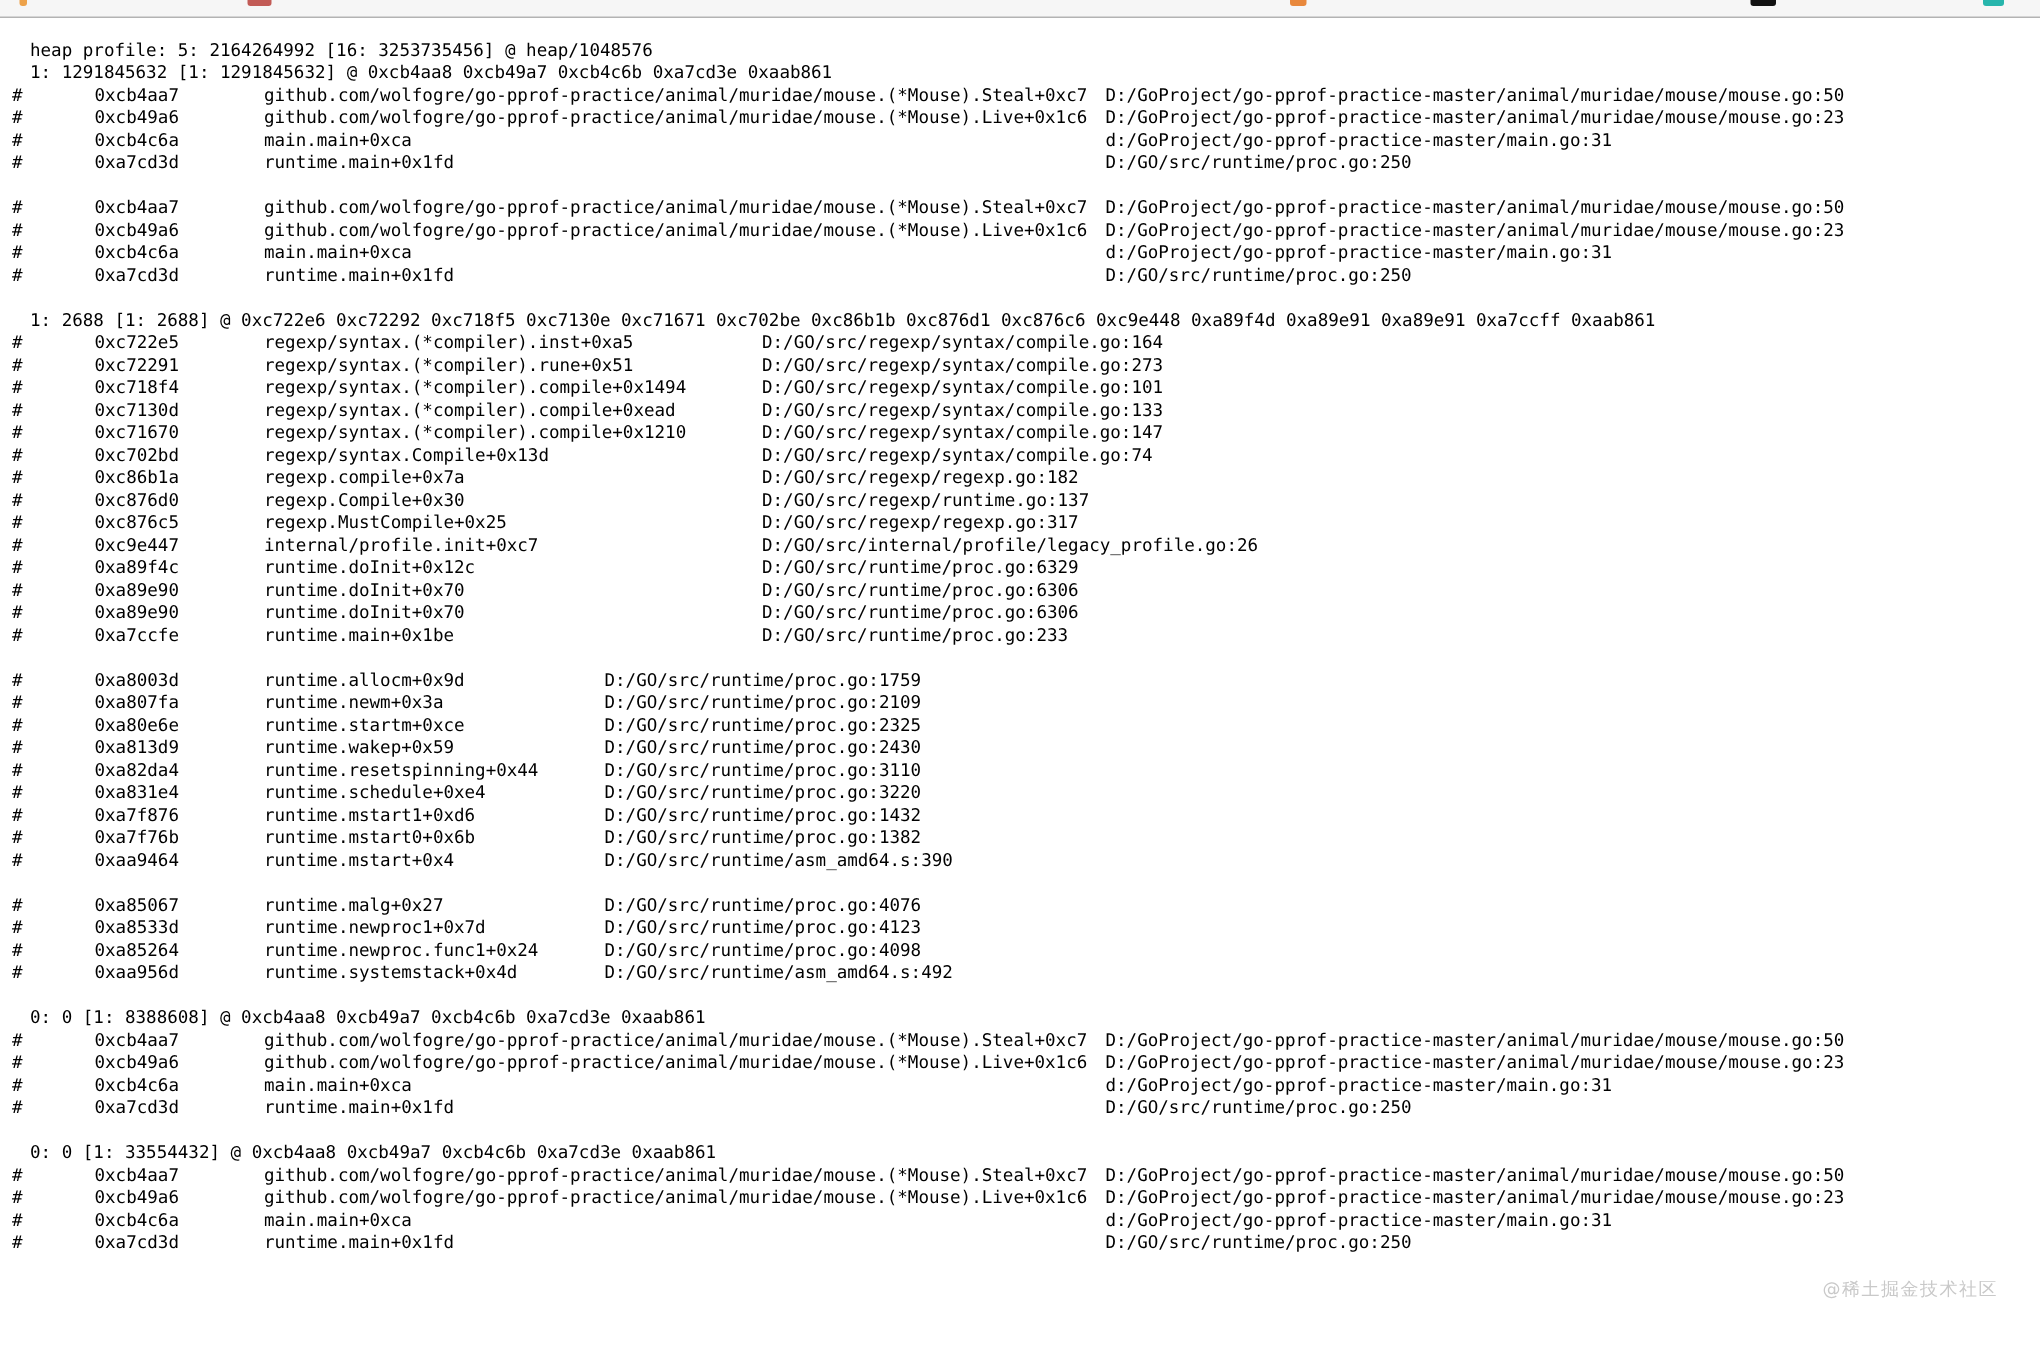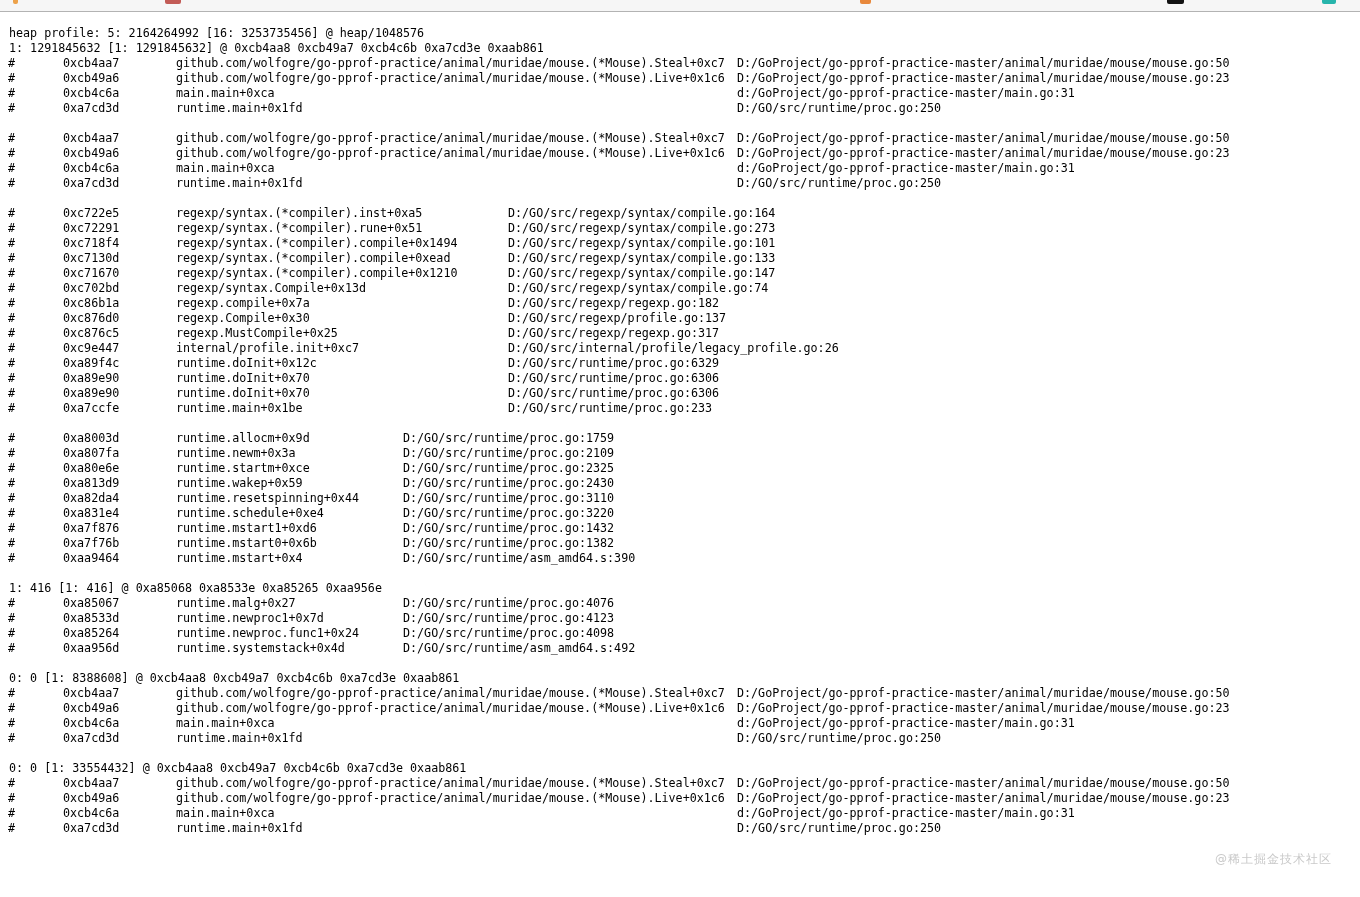--- a/index.html
+++ b/index.html
@@ -33,21 +33,21 @@
   .content {
     position: relative;
     padding-top: 14px;
     font-size: 11.7px;
     line-height: 15px;
     color: #000000;
   }
   .line {
     position: relative;
     height: 15px;
-    padding-left: 9px;
+    padding-left: 20px;
     white-space: pre;
   }
   .line.frame { padding-left: 0; }
   .line.frame span { position: absolute; top: 0; white-space: pre; }
   .line.frame .hash { left: 8px; }
   .line.frame .addr { left: 63px; }
   .line.frame .func { left: 176px; }
   
   .watermark {
     position: absolute;
@@ -75,46 +75,46 @@
     <div class="line frame"><span class="hash">#</span><span class="addr">0xcb4aa7</span><span class="func">github.com/wolfogre/go-pprof-practice/animal/muridae/mouse.(*Mouse).Steal+0xc7</span><span class="file" style="left: 737px;">D:/GoProject/go-pprof-practice-master/animal/muridae/mouse/mouse.go:50</span></div>
     <div class="line frame"><span class="hash">#</span><span class="addr">0xcb49a6</span><span class="func">github.com/wolfogre/go-pprof-practice/animal/muridae/mouse.(*Mouse).Live+0x1c6</span><span class="file" style="left: 737px;">D:/GoProject/go-pprof-practice-master/animal/muridae/mouse/mouse.go:23</span></div>
     <div class="line frame"><span class="hash">#</span><span class="addr">0xcb4c6a</span><span class="func">main.main+0xca</span><span class="file" style="left: 737px;">d:/GoProject/go-pprof-practice-master/main.go:31</span></div>
     <div class="line frame"><span class="hash">#</span><span class="addr">0xa7cd3d</span><span class="func">runtime.main+0x1fd</span><span class="file" style="left: 737px;">D:/GO/src/runtime/proc.go:250</span></div>
     <div class="line"></div>
     <div class="line frame"><span class="hash">#</span><span class="addr">0xcb4aa7</span><span class="func">github.com/wolfogre/go-pprof-practice/animal/muridae/mouse.(*Mouse).Steal+0xc7</span><span class="file" style="left: 737px;">D:/GoProject/go-pprof-practice-master/animal/muridae/mouse/mouse.go:50</span></div>
     <div class="line frame"><span class="hash">#</span><span class="addr">0xcb49a6</span><span class="func">github.com/wolfogre/go-pprof-practice/animal/muridae/mouse.(*Mouse).Live+0x1c6</span><span class="file" style="left: 737px;">D:/GoProject/go-pprof-practice-master/animal/muridae/mouse/mouse.go:23</span></div>
     <div class="line frame"><span class="hash">#</span><span class="addr">0xcb4c6a</span><span class="func">main.main+0xca</span><span class="file" style="left: 737px;">d:/GoProject/go-pprof-practice-master/main.go:31</span></div>
     <div class="line frame"><span class="hash">#</span><span class="addr">0xa7cd3d</span><span class="func">runtime.main+0x1fd</span><span class="file" style="left: 737px;">D:/GO/src/runtime/proc.go:250</span></div>
     <div class="line"></div>
+    <div class="line">1: 2688 [1: 2688] @ 0xc722e6 0xc72292 0xc718f5 0xc7130e 0xc71671 0xc702be 0xc86b1b 0xc876d1 0xc876c6 0xc9e448 0xa89f4d 0xa89e91 0xa89e91 0xa7ccff 0xaab861</div>
     <div class="line frame"><span class="hash">#</span><span class="addr">0xc722e5</span><span class="func">regexp/syntax.(*compiler).inst+0xa5</span><span class="file" style="left: 508px;">D:/GO/src/regexp/syntax/compile.go:164</span></div>
     <div class="line frame"><span class="hash">#</span><span class="addr">0xc72291</span><span class="func">regexp/syntax.(*compiler).rune+0x51</span><span class="file" style="left: 508px;">D:/GO/src/regexp/syntax/compile.go:273</span></div>
     <div class="line frame"><span class="hash">#</span><span class="addr">0xc718f4</span><span class="func">regexp/syntax.(*compiler).compile+0x1494</span><span class="file" style="left: 508px;">D:/GO/src/regexp/syntax/compile.go:101</span></div>
     <div class="line frame"><span class="hash">#</span><span class="addr">0xc7130d</span><span class="func">regexp/syntax.(*compiler).compile+0xead</span><span class="file" style="left: 508px;">D:/GO/src/regexp/syntax/compile.go:133</span></div>
     <div class="line frame"><span class="hash">#</span><span class="addr">0xc71670</span><span class="func">regexp/syntax.(*compiler).compile+0x1210</span><span class="file" style="left: 508px;">D:/GO/src/regexp/syntax/compile.go:147</span></div>
     <div class="line frame"><span class="hash">#</span><span class="addr">0xc702bd</span><span class="func">regexp/syntax.Compile+0x13d</span><span class="file" style="left: 508px;">D:/GO/src/regexp/syntax/compile.go:74</span></div>
     <div class="line frame"><span class="hash">#</span><span class="addr">0xc86b1a</span><span class="func">regexp.compile+0x7a</span><span class="file" style="left: 508px;">D:/GO/src/regexp/regexp.go:182</span></div>
-    <div class="line frame"><span class="hash">#</span><span class="addr">0xc876d0</span><span class="func">regexp.Compile+0x30</span><span class="file" style="left: 508px;">D:/GO/src/regexp/profile.go:137</span></div>
+    <div class="line frame"><span class="hash">#</span><span class="addr">0xc876d0</span><span class="func">regexp.Compile+0x30</span><span class="file" style="left: 508px;">D:/GO/src/regexp/runtime.go:137</span></div>
     <div class="line frame"><span class="hash">#</span><span class="addr">0xc876c5</span><span class="func">regexp.MustCompile+0x25</span><span class="file" style="left: 508px;">D:/GO/src/regexp/regexp.go:317</span></div>
     <div class="line frame"><span class="hash">#</span><span class="addr">0xc9e447</span><span class="func">internal/profile.init+0xc7</span><span class="file" style="left: 508px;">D:/GO/src/internal/profile/legacy_profile.go:26</span></div>
     <div class="line frame"><span class="hash">#</span><span class="addr">0xa89f4c</span><span class="func">runtime.doInit+0x12c</span><span class="file" style="left: 508px;">D:/GO/src/runtime/proc.go:6329</span></div>
     <div class="line frame"><span class="hash">#</span><span class="addr">0xa89e90</span><span class="func">runtime.doInit+0x70</span><span class="file" style="left: 508px;">D:/GO/src/runtime/proc.go:6306</span></div>
     <div class="line frame"><span class="hash">#</span><span class="addr">0xa89e90</span><span class="func">runtime.doInit+0x70</span><span class="file" style="left: 508px;">D:/GO/src/runtime/proc.go:6306</span></div>
     <div class="line frame"><span class="hash">#</span><span class="addr">0xa7ccfe</span><span class="func">runtime.main+0x1be</span><span class="file" style="left: 508px;">D:/GO/src/runtime/proc.go:233</span></div>
     <div class="line"></div>
     <div class="line frame"><span class="hash">#</span><span class="addr">0xa8003d</span><span class="func">runtime.allocm+0x9d</span><span class="file" style="left: 403px;">D:/GO/src/runtime/proc.go:1759</span></div>
     <div class="line frame"><span class="hash">#</span><span class="addr">0xa807fa</span><span class="func">runtime.newm+0x3a</span><span class="file" style="left: 403px;">D:/GO/src/runtime/proc.go:2109</span></div>
     <div class="line frame"><span class="hash">#</span><span class="addr">0xa80e6e</span><span class="func">runtime.startm+0xce</span><span class="file" style="left: 403px;">D:/GO/src/runtime/proc.go:2325</span></div>
     <div class="line frame"><span class="hash">#</span><span class="addr">0xa813d9</span><span class="func">runtime.wakep+0x59</span><span class="file" style="left: 403px;">D:/GO/src/runtime/proc.go:2430</span></div>
     <div class="line frame"><span class="hash">#</span><span class="addr">0xa82da4</span><span class="func">runtime.resetspinning+0x44</span><span class="file" style="left: 403px;">D:/GO/src/runtime/proc.go:3110</span></div>
     <div class="line frame"><span class="hash">#</span><span class="addr">0xa831e4</span><span class="func">runtime.schedule+0xe4</span><span class="file" style="left: 403px;">D:/GO/src/runtime/proc.go:3220</span></div>
     <div class="line frame"><span class="hash">#</span><span class="addr">0xa7f876</span><span class="func">runtime.mstart1+0xd6</span><span class="file" style="left: 403px;">D:/GO/src/runtime/proc.go:1432</span></div>
     <div class="line frame"><span class="hash">#</span><span class="addr">0xa7f76b</span><span class="func">runtime.mstart0+0x6b</span><span class="file" style="left: 403px;">D:/GO/src/runtime/proc.go:1382</span></div>
     <div class="line frame"><span class="hash">#</span><span class="addr">0xaa9464</span><span class="func">runtime.mstart+0x4</span><span class="file" style="left: 403px;">D:/GO/src/runtime/asm_amd64.s:390</span></div>
     <div class="line"></div>
-    <div class="line">1: 416 [1: 416] @ 0xa85068 0xa8533e 0xa85265 0xaa956e</div>
     <div class="line frame"><span class="hash">#</span><span class="addr">0xa85067</span><span class="func">runtime.malg+0x27</span><span class="file" style="left: 403px;">D:/GO/src/runtime/proc.go:4076</span></div>
     <div class="line frame"><span class="hash">#</span><span class="addr">0xa8533d</span><span class="func">runtime.newproc1+0x7d</span><span class="file" style="left: 403px;">D:/GO/src/runtime/proc.go:4123</span></div>
     <div class="line frame"><span class="hash">#</span><span class="addr">0xa85264</span><span class="func">runtime.newproc.func1+0x24</span><span class="file" style="left: 403px;">D:/GO/src/runtime/proc.go:4098</span></div>
     <div class="line frame"><span class="hash">#</span><span class="addr">0xaa956d</span><span class="func">runtime.systemstack+0x4d</span><span class="file" style="left: 403px;">D:/GO/src/runtime/asm_amd64.s:492</span></div>
     <div class="line"></div>
     <div class="line">0: 0 [1: 8388608] @ 0xcb4aa8 0xcb49a7 0xcb4c6b 0xa7cd3e 0xaab861</div>
     <div class="line frame"><span class="hash">#</span><span class="addr">0xcb4aa7</span><span class="func">github.com/wolfogre/go-pprof-practice/animal/muridae/mouse.(*Mouse).Steal+0xc7</span><span class="file" style="left: 737px;">D:/GoProject/go-pprof-practice-master/animal/muridae/mouse/mouse.go:50</span></div>
     <div class="line frame"><span class="hash">#</span><span class="addr">0xcb49a6</span><span class="func">github.com/wolfogre/go-pprof-practice/animal/muridae/mouse.(*Mouse).Live+0x1c6</span><span class="file" style="left: 737px;">D:/GoProject/go-pprof-practice-master/animal/muridae/mouse/mouse.go:23</span></div>
     <div class="line frame"><span class="hash">#</span><span class="addr">0xcb4c6a</span><span class="func">main.main+0xca</span><span class="file" style="left: 737px;">d:/GoProject/go-pprof-practice-master/main.go:31</span></div>
     <div class="line frame"><span class="hash">#</span><span class="addr">0xa7cd3d</span><span class="func">runtime.main+0x1fd</span><span class="file" style="left: 737px;">D:/GO/src/runtime/proc.go:250</span></div>

